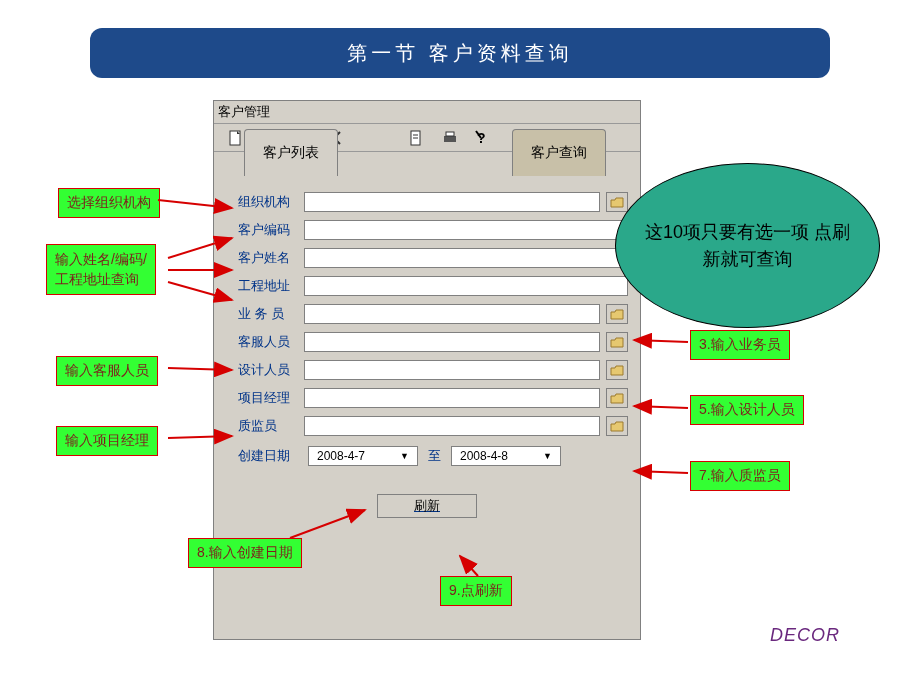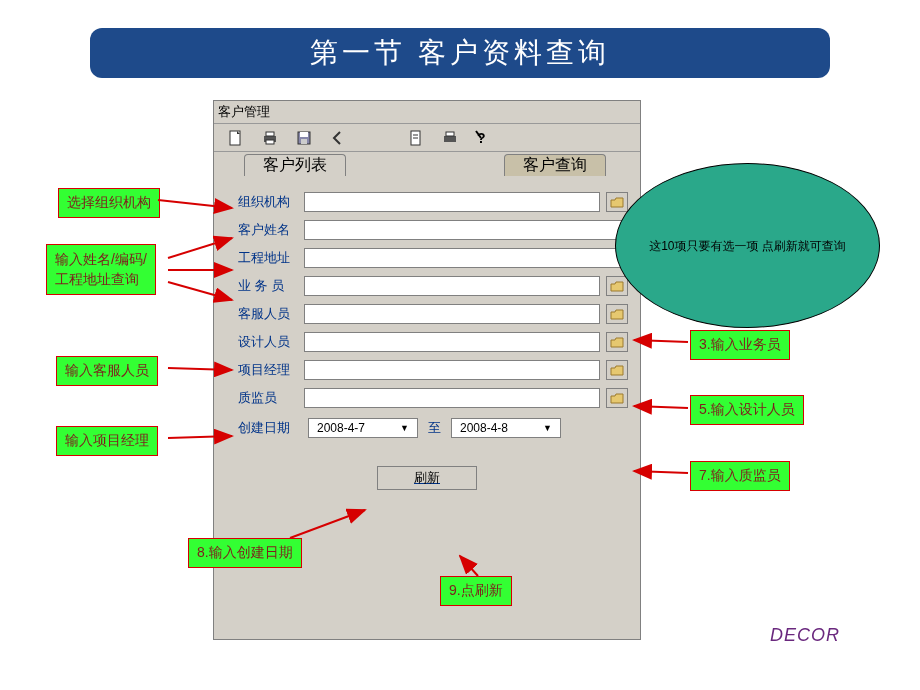--- a/index.html
+++ b/index.html
@@ -1,43 +1,43 @@
 <!DOCTYPE html>
 <html><head>
   <meta charset="utf-8">
   <style>
     * { margin:0; padding:0; box-sizing:border-box; }
     body { width:920px; height:690px; background:#fff; font-family:"SimSun","Microsoft YaHei",sans-serif; position:relative; overflow:hidden; }
     .slide-title-bar { position:absolute; left:90px; top:28px; width:740px; height:50px; background:#1e4a8a; border-radius:12px; display:flex; align-items:center; justify-content:center; }
-    .slide-title-bar span { color:#fff; font-size:28px; letter-spacing:4px; }
+    .slide-title-bar span { color:#fff; font-size:20px; letter-spacing:4px; }
     .app-window { position:absolute; left:213px; top:100px; width:428px; height:540px; background:#d4d0c8; border:1px solid #808080; }
     .app-tab-header { font-size:13px; padding:2px 4px; background:#d4d0c8; border-bottom:1px solid #999; }
     .toolbar { height:28px; background:#d4d0c8; display:flex; align-items:center; gap:14px; padding:0 12px; border-bottom:1px solid #999; }
     .toolbar-icon { width:20px; height:20px; display:flex; align-items:center; justify-content:center; color:#333; }
     .tab-strip { height:24px; display:flex; align-items:flex-end; background:#d4d0c8; padding:0 30px; }
-    .tab { padding:0 18px; font-size:16px; border:1px solid #808080; border-bottom:none; background:#d4d0c8; margin-right:4px; border-top-left-radius:4px; border-top-right-radius:4px; cursor:pointer; }
+    .tab { padding:14px 18px; font-size:14px; border:1px solid #808080; border-bottom:none; background:#d4d0c8; margin-right:4px; border-top-left-radius:4px; border-top-right-radius:4px; cursor:pointer; }
     .tab.active { background:#d4d0c8; }
     .tab.query { margin-left:auto; background:#c8c0a8; }
     .content-area { background:#d4d0c8; padding:12px 0 0 0; font-size:13px; color:#003388; }
     .fieldset-title { padding:0 0 6px 16px; color:#003388; font-weight:normal; }
     .form-row { display:flex; align-items:center; padding:4px 12px 4px 24px; gap:6px; }
     .form-label { width:60px; color:#003388; font-size:13px; white-space:nowrap; }
     .form-input { flex:1; height:20px; border:1px solid #808080; background:#fff; padding:0 4px; font-size:12px; }
     .picker-btn { width:22px; height:20px; border:1px solid #808080; background:#d4d0c8; display:flex; align-items:center; justify-content:center; font-size:11px; cursor:pointer; }
     .date-row { display:flex; align-items:center; padding:6px 12px 6px 24px; gap:10px; }
     .date-field { width:110px; height:20px; border:1px solid #808080; background:#fff; display:flex; align-items:center; justify-content:space-between; padding:0 8px; font-size:12px; color:#000; }
     .date-field .arrow { font-size:9px; }
     .date-sep { font-size:13px; color:#003388; }
     .refresh-row { display:flex; justify-content:center; padding:22px 0;text-decoration:underline; }
     .refresh-btn { width:100px; height:24px; border:1px solid #808080; background:#d4d0c8; font-size:13px; color:#000; cursor:pointer; }
     
     .callout { position:absolute; background:#33ff33; border:1px solid #d60000; color:#7f1d1d; font-size:14px; padding:5px 8px; white-space:nowrap; }
     .arrow-svg { position:absolute; pointer-events:none; }
     
-    .green-ellipse { position:absolute; left:615px; top:163px; width:265px; height:165px; background:#2aa88a; border:1px solid #000; border-radius:50%; display:flex; align-items:center; justify-content:center; text-align:center; font-size:12px; color:#000; padding:24px; line-height:1.5; }
+    .green-ellipse { position:absolute; left:615px; top:163px; width:265px; height:165px; background:#2aa88a; border:1px solid #000; border-radius:50%; display:flex; align-items:center; justify-content:center; text-align:center; font-size:18px; color:#000; padding:24px; line-height:1.5; }
     .decor { position:absolute; right:80px; bottom:44px; font-family:"Arial Black",sans-serif; font-size:18px; font-style:italic; color:#6a287e; letter-spacing:1px; }
   </style>
 </head>
 <body>
 
 <div class="slide-title-bar">
   <span>第一节   客户资料查询</span>
 </div>
 
 <div class="app-window">
@@ -100,20 +100,24 @@
     <div class="form-row">
       <span class="form-label">组织机构</span>
       <input class="form-input" style="">
       <div class="picker-btn">
         <svg width="14" height="12" viewBox="0 0 14 12">
             <path d="M1 4 L5 4 L6 2 L13 2 L13 11 L1 11 Z" fill="#e6c870" stroke="#9c7b2e"></path>
           </svg>
       </div>
     </div>
 
+    <div class="form-row">
+      <span class="form-label">客户编码</span>
+      <input class="form-input" style="">
+    </div>
     <div class="form-row">
       <span class="form-label">客户姓名</span>
       <input class="form-input" style="">
     </div>
     <div class="form-row">
       <span class="form-label">工程地址</span>
       <input class="form-input" style="">
     </div>
 
     <div class="form-row">

